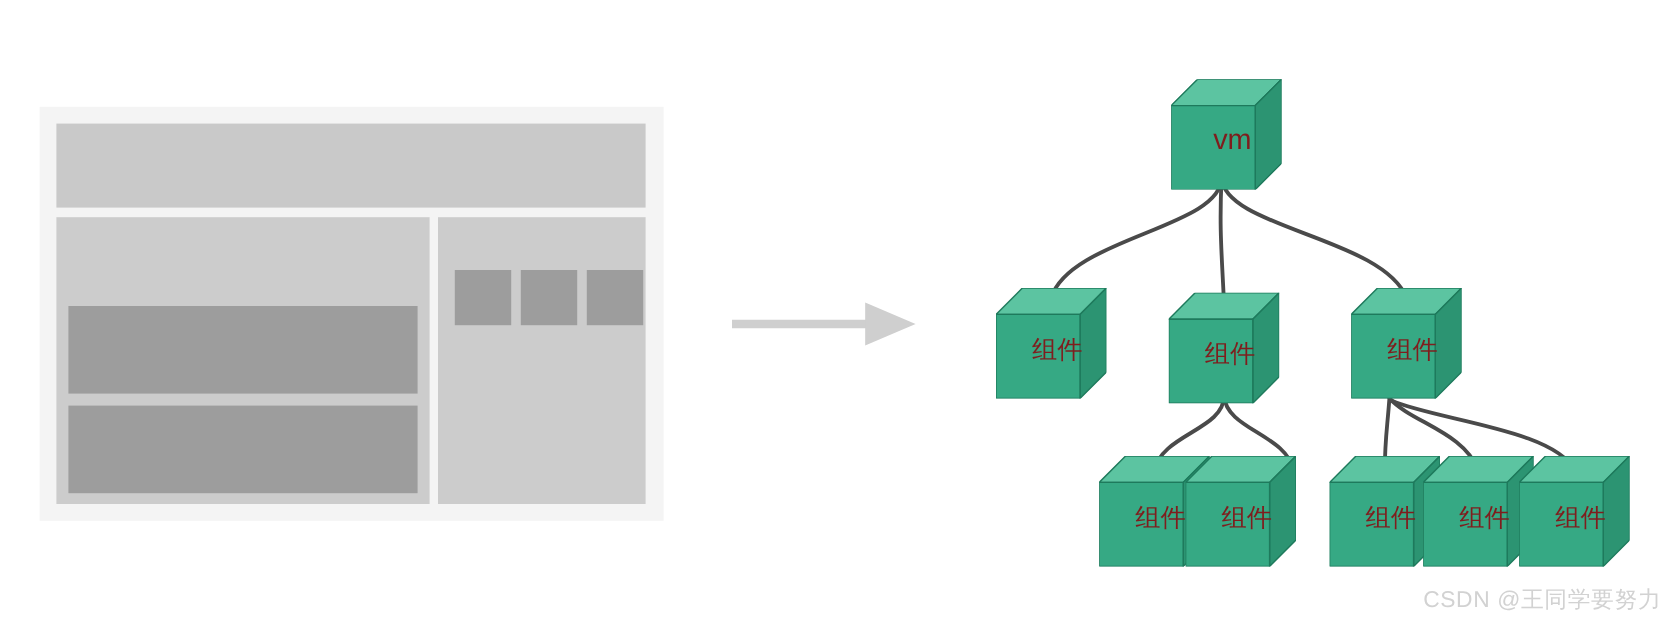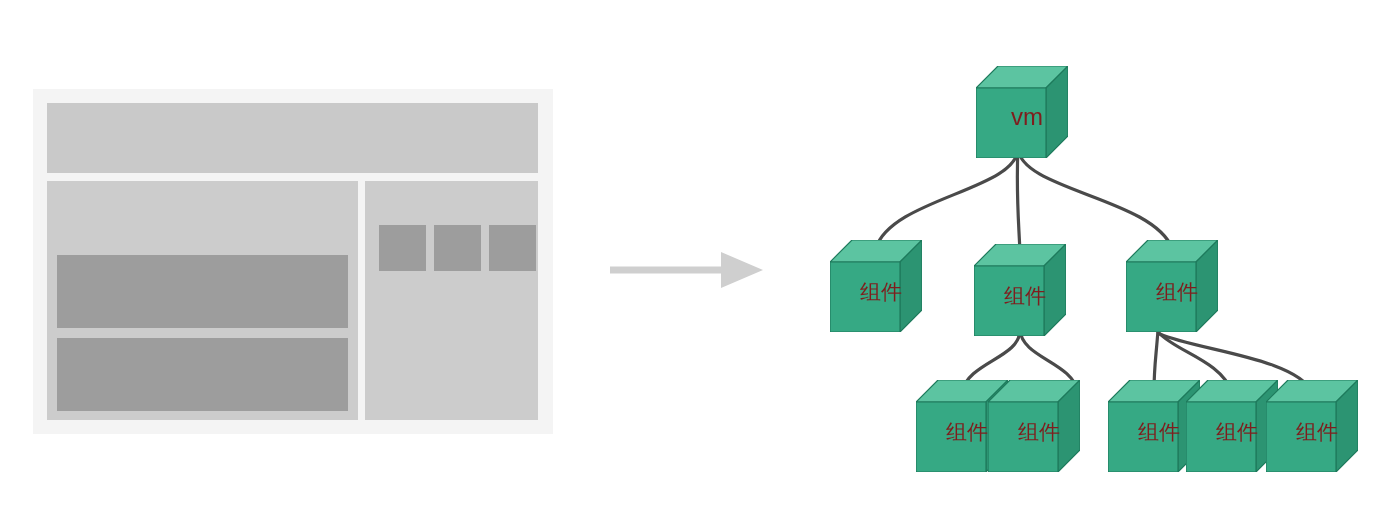--- a/index.html
+++ b/index.html
@@ -251,14 +251,15 @@
       <svg width="92" height="92" viewBox="0 0 92 92">
         <polygon points="0,22 22,0 92,0 70,22" fill="#5cc4a1" stroke="#1e7a5c" stroke-width="1.2"></polygon>
         <polygon points="70,22 92,0 92,70 70,92" fill="#2c9472" stroke="#1e7a5c" stroke-width="1.2"></polygon>
         <polygon points="0,22 70,22 70,92 0,92" fill="#36a984" stroke="#1e7a5c" stroke-width="1.2"></polygon>
       </svg>
       <div class="cube-label">组件</div>
     </div>
 
   </div>
 
+  <div id="watermark">CSDN @王同学要努力</div>
 
 </div>
 
 </body></html>

